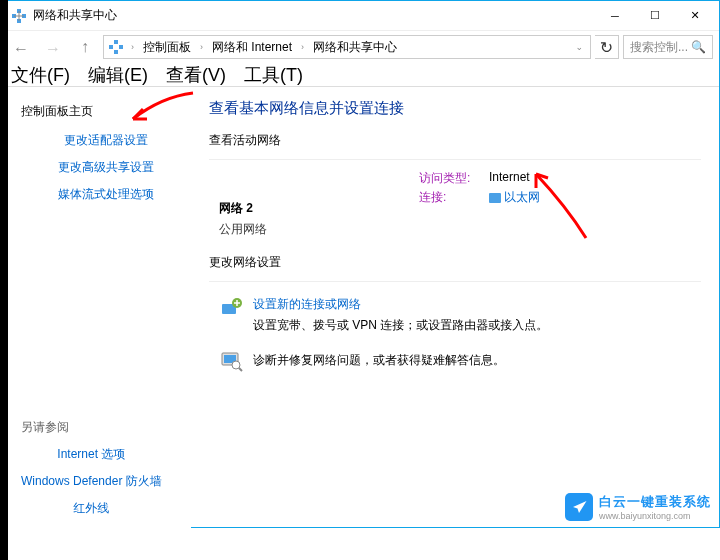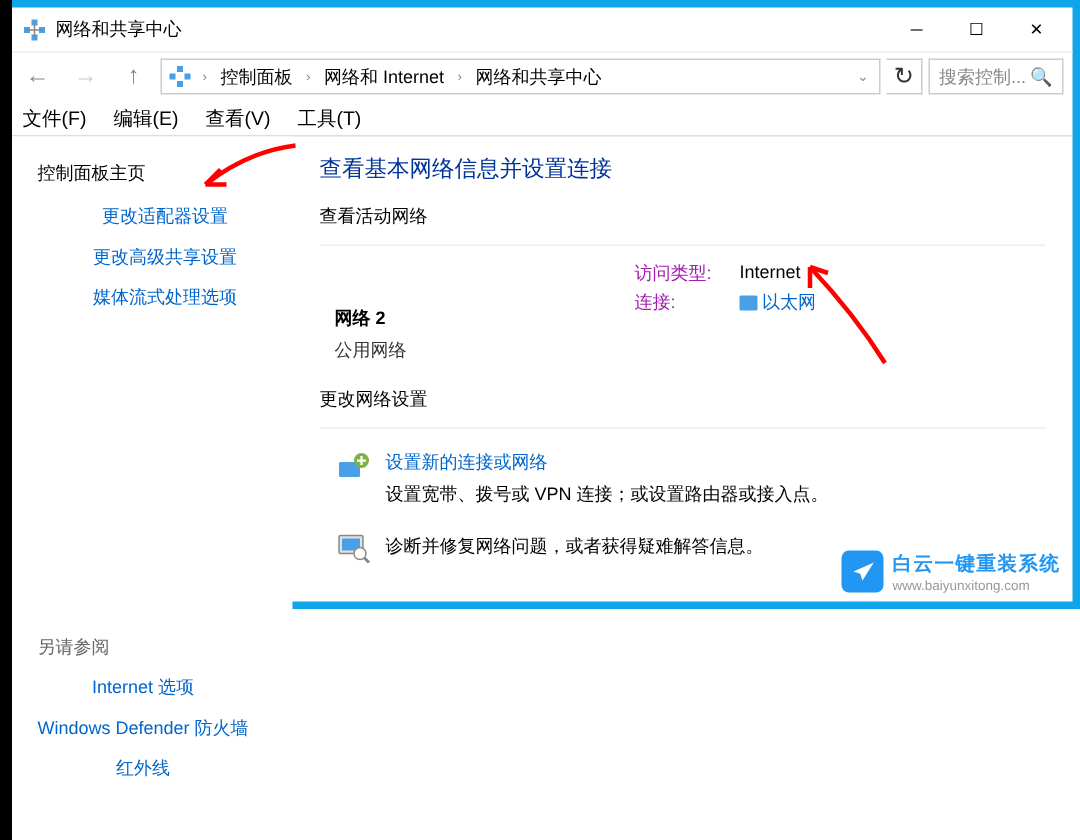--- a/index.html
+++ b/index.html
@@ -1,33 +1,33 @@
 <!DOCTYPE html>
 <html><head>
 <meta charset="utf-8">
 <style>
 * { margin: 0; padding: 0; box-sizing: border-box; font-family: "Microsoft YaHei", "Segoe UI", sans-serif; }
 body { background: #fff; width: 720px; height: 560px; position: relative; overflow: hidden; }
-.window { width: 720px; height: 406px; border: 5px solid #0ea5e9; background: #fff; position: relative; }
+.window { width: 720px; height: 528px; border: 1px solid #0ea5e9; background: #fff; position: relative; }
 .titlebar { height: 30px; display: flex; align-items: center; padding: 0 4px; border-bottom: 1px solid #eee; }
 .titlebar-icon { width: 16px; height: 16px; margin: 0 6px; }
 .titlebar-title { font-size: 12px; flex: 1; color: #000; }
 .winbtns { display: flex; }
 .winbtn { width: 40px; height: 30px; display: flex; align-items: center; justify-content: center; font-size: 11px; color: #000; cursor: pointer; }
 .addrbar { height: 32px; display: flex; align-items: center; padding: 0 6px; gap: 4px; }
 .navbtn { width: 28px; height: 24px; display: flex; align-items: center; justify-content: center; color: #888; cursor: pointer; }
 .breadcrumbs { flex: 1; height: 24px; border: 1px solid #ccc; display: flex; align-items: center; padding: 0 4px; font-size: 12px; gap: 2px; }
 .bc-icon { width: 16px; height: 16px; margin-right: 2px; }
 .bc-sep { color: #888; font-size: 9px; padding: 0 3px; }
 .bc-item { color: #000; cursor: pointer; padding: 2px 4px; }
 .bc-drop { color: #888; font-size: 9px; padding: 0 3px; cursor: pointer; margin-left: auto; }
 .bc-refresh { width: 24px; height: 24px; border: 1px solid #ccc; border-left: none; display: flex; align-items: center; justify-content: center; color: #333; cursor: pointer; }
 .searchbox { width: 90px; height: 24px; border: 1px solid #ccc; display: flex; align-items: center; padding: 0 6px; font-size: 12px; color: #888; }
 .searchbox .sicon { margin-left: auto; }
-.menubar { height: 24px; display: flex; align-items: center; padding: 0 10px; gap: 18px; font-size: 13px; border-bottom: 1px solid #ddd; }
+.menubar { height: 24px; display: flex; align-items: center; padding: 0 10px; gap: 18px; font-size: 18px; border-bottom: 1px solid #ddd; }
 .menubar span { cursor: pointer; }
 .body { display: flex; height: calc(560px - 30px - 32px - 24px - 2px); }
 .sidebar { width: 190px; background: #fff; padding: 10px 0 4px 20px; font-size: 12px; position: relative; }
 .sidebar a { display: block; color: #0066cc; text-decoration: none; margin: 10px 0; cursor: pointer; text-align: center; }
 .sidebar .hometitle { color: #000; margin: 6px 0 12px 0; }
 .seealso { position: absolute; bottom: 32px; left: 20px; }
 .seealso .label { color: #666; font-size: 12px; margin-bottom: 8px; }
 .main { flex: 1; padding: 12px 18px 4px 18px; font-size: 12px; overflow: auto; }
 .main h2 { color: #003399; font-size: 15px; font-weight: normal; margin-bottom: 14px; }
 .section-title { color: #000; margin: 10px 0 10px 0; }

